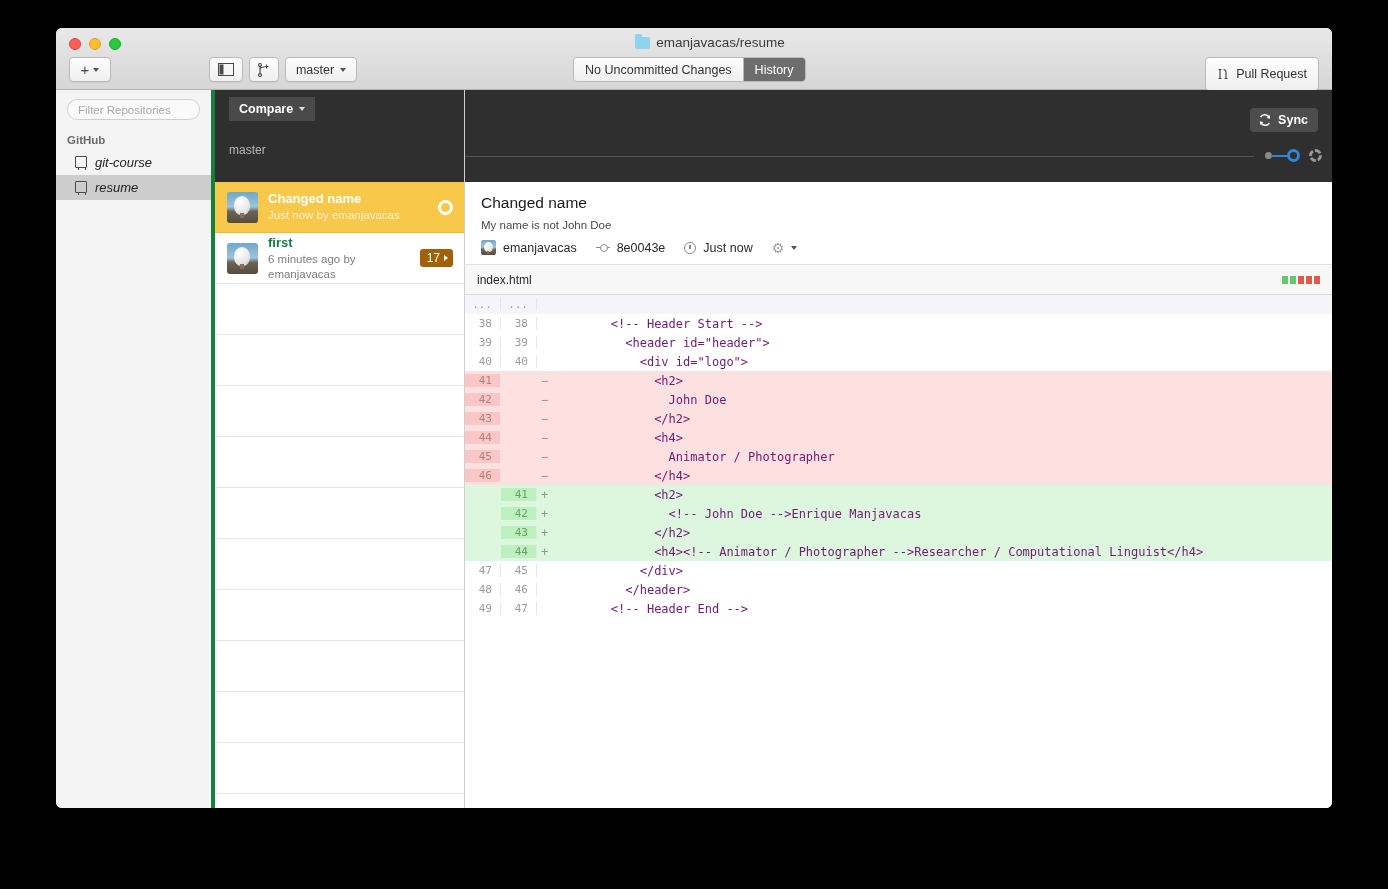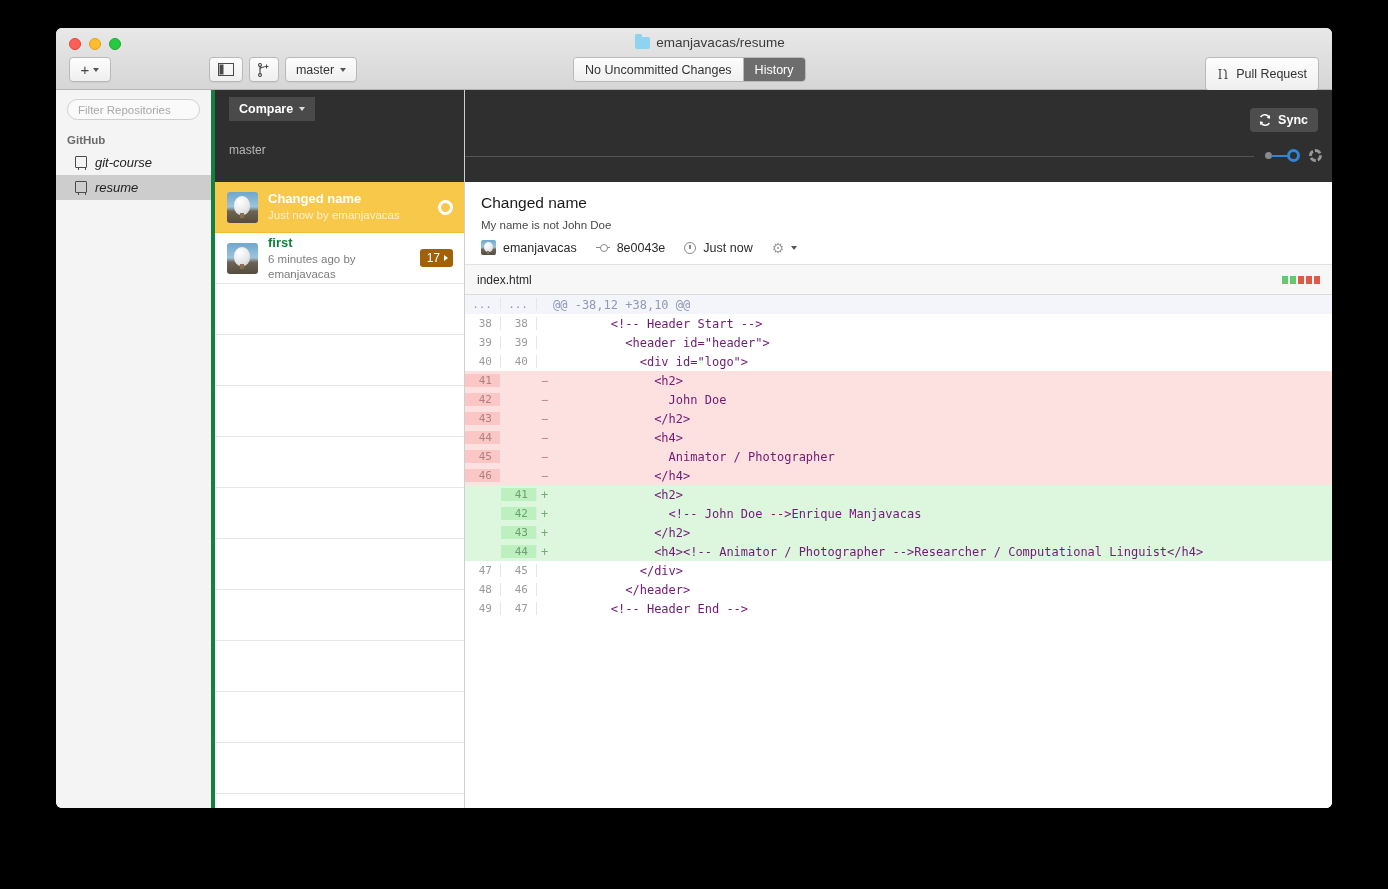--- a/index.html
+++ b/index.html
@@ -445,21 +445,21 @@
         <span class="blocks">
           <span class="blk" style="background:#63c96c"></span>
           <span class="blk" style="background:#63c96c"></span>
           <span class="blk" style="background:#e05a47"></span>
           <span class="blk" style="background:#e05a47"></span>
           <span class="blk" style="background:#e05a47"></span>
         </span>
       </div>
 
       <div class="diff" id="diff-body">
-          <div class="dline hunk"><div class="gut g1">...</div><div class="gut g2">...</div><div class="sign"></div><div class="code">@@ -38,12 +38,10 @@</div></div>
+          <div class="dline hunk"><div class="gut g1">...</div><div class="gut g2">...</div><div class="sign"></div></div>
           <div class="dline ctx"><div class="gut g1">38</div><div class="gut g2">38</div><div class="sign"></div><div class="code">        &lt;!-- Header Start --&gt;</div></div>
           <div class="dline ctx"><div class="gut g1">39</div><div class="gut g2">39</div><div class="sign"></div><div class="code">          &lt;header id="header"&gt;</div></div>
           <div class="dline ctx"><div class="gut g1">40</div><div class="gut g2">40</div><div class="sign"></div><div class="code">            &lt;div id="logo"&gt;</div></div>
           <div class="dline del"><div class="gut g1">41</div><div class="gut g2"></div><div class="sign">−</div><div class="code">              &lt;h2&gt;</div></div>
           <div class="dline del"><div class="gut g1">42</div><div class="gut g2"></div><div class="sign">−</div><div class="code">                John Doe</div></div>
           <div class="dline del"><div class="gut g1">43</div><div class="gut g2"></div><div class="sign">−</div><div class="code">              &lt;/h2&gt;</div></div>
           <div class="dline del"><div class="gut g1">44</div><div class="gut g2"></div><div class="sign">−</div><div class="code">              &lt;h4&gt;</div></div>
           <div class="dline del"><div class="gut g1">45</div><div class="gut g2"></div><div class="sign">−</div><div class="code">                Animator / Photographer</div></div>
           <div class="dline del"><div class="gut g1">46</div><div class="gut g2"></div><div class="sign">−</div><div class="code">              &lt;/h4&gt;</div></div>
           <div class="dline add"><div class="gut g1"></div><div class="gut g2">41</div><div class="sign">+</div><div class="code">              &lt;h2&gt;</div></div>

